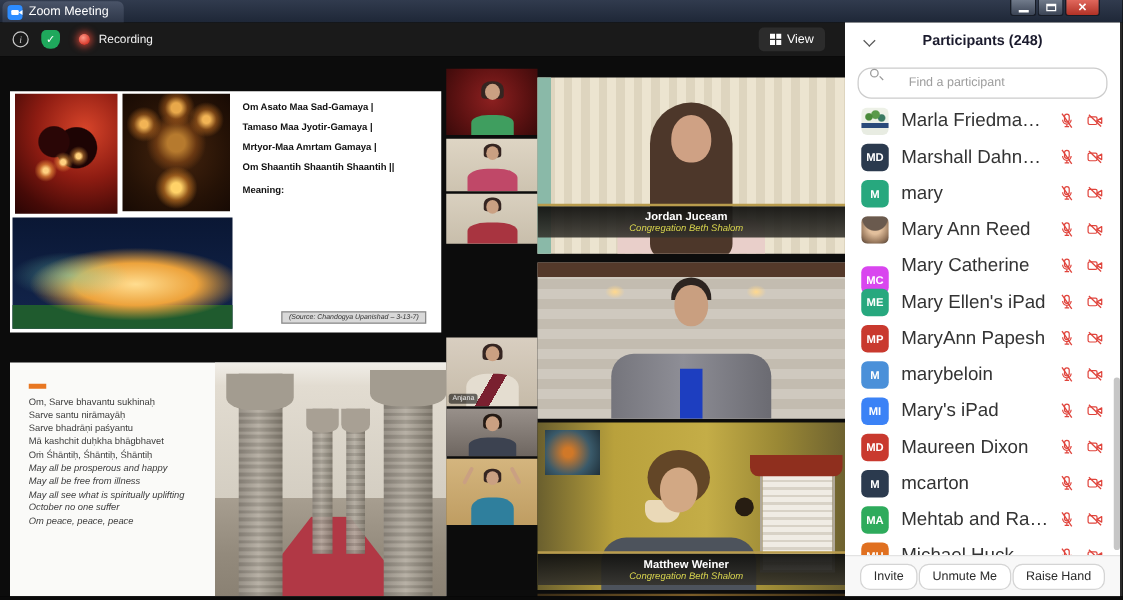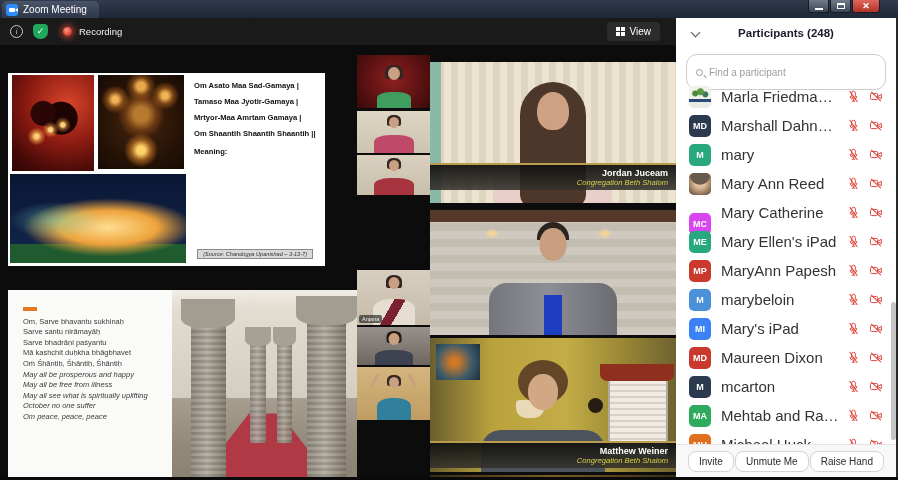--- a/index.html
+++ b/index.html
@@ -41,21 +41,21 @@
   .rec-label { position:absolute; left:79px; top:8px; color:#f2f2f2; font-size:9.5px; }
   .view-btn { position:absolute; right:16px; top:4px; height:19px; padding:0 9px;
     background:#2c2c2c; border-radius:4px; color:#fff; font-size:10px;
     display:flex; align-items:center; gap:5px; }
   .grid-icon { width:9px; height:9px; display:flex; flex-wrap:wrap; gap:1px; }
   .grid-icon b { width:4px; height:4px; background:#fff; }
 
   
   .content { position:absolute; left:0; top:45px; width:676px; height:432px; background:#0c0c0c; }
 
-  .slide1 { position:absolute; left:8px; top:28px; width:317px; height:193px; background:#fff; }
+  .slide1 { position:absolute; left:8px; top:28px; width:345px; height:193px; background:#fff; }
   .img-lamp { position:absolute; left:4px; top:2px; width:82px; height:96px;
     background:
       radial-gradient(circle at 30% 64%, #ffd080 2px, rgba(255,170,70,.55) 5px, transparent 9px),
       radial-gradient(circle at 47% 57%, #ffd080 2px, rgba(255,170,70,.5) 4px, transparent 8px),
       radial-gradient(circle at 62% 52%, #ffcf7a 2px, rgba(255,170,70,.45) 4px, transparent 8px),
       radial-gradient(circle at 38% 40%, #2a0606 12px, transparent 13px),
       radial-gradient(circle at 60% 45%, #1d0404 16px, transparent 17px),
       radial-gradient(circle at 68% 30%, #d8452a 0%, #8e1c12 45%, #460a07 80%, #2a0504 100%); }
   .img-diya { position:absolute; left:90px; top:2px; width:86px; height:94px;
     background:
@@ -152,34 +152,34 @@
   .m-hairball { position:absolute; left:46%; transform:translateX(-50%); top:22px; width:50px; height:44px;
     background:#634627; border-radius:50%; }
   .m-face { position:absolute; left:46%; transform:translateX(-50%); top:36px; width:30px; height:36px;
     background:#d2a884; border-radius:48%; }
   .m-hoodie { position:absolute; left:46%; transform:translateX(-50%); bottom:0; width:124px; height:42px;
     background:#4d535c; border-radius:20px 20px 0 0; }
   .v-sliver { top:430px; height:2px; background:linear-gradient(90deg,#3a2c16,#7a5c28,#3a2c16); }
 
   .lower3 { position:absolute; left:0; right:0; height:27px;
     background:linear-gradient(180deg, rgba(18,18,16,.95), rgba(52,50,44,.88));
-    border-top:2px solid #b99c4d; text-align:right; padding:3px 8px 0 0; }
+    border-top:2px solid #b99c4d; text-align:center; padding:3px 8px 0 0; }
   .lower3.lj { bottom:13px; } .lower3.lr { bottom:10px; } .lower3.lm { bottom:4px; }
   .l3-name { color:#fff; font-size:9px; font-weight:bold; }
   .l3-org { color:#d8d44e; font-size:7.6px; font-style:italic; }
 
   
   .panel { position:absolute; left:676px; top:18px; width:220px; height:459px; background:#fff; }
   .panel-header { position:absolute; left:0; top:0; right:0; height:32px; }
   .chev { position:absolute; left:16px; top:11px; width:7px; height:7px;
     border-left:1.6px solid #555; border-bottom:1.6px solid #555; transform:rotate(-45deg); }
   .panel-title { position:absolute; left:0; right:0; top:9px; text-align:center;
     font-size:11.5px; font-weight:bold; color:#1b1b2d; }
-  .search { position:absolute; left:10px; right:10px; top:36px; height:36px;
-    border:1px solid #ccc; border-radius:11px; display:flex; align-items:center; padding-left:9px; gap:6px; }
+  .search { position:absolute; left:10px; right:10px; top:36px; height:25px;
+    border:1px solid #ccc; border-radius:11px; display:flex; padding-left:9px; gap:24px; }
   .search-glyph { width:7px; height:7px; border:1.4px solid #9a9a9a; border-radius:50%; position:relative; flex:0 0 auto; }
   .search-glyph::after { content:""; position:absolute; left:6px; top:6px; width:4px; height:1.4px;
     background:#9a9a9a; transform:rotate(45deg); }
   .search-input { border:none; outline:none; flex:1; font-size:10px; color:#444; background:transparent; }
   .search-input::placeholder { color:#9d9d9d; }
   .plist { position:absolute; left:0; right:0; top:64px; bottom:33px; overflow:hidden; }
   .prow { height:29px; display:flex; align-items:center; padding:0 13px; }
   .pavatar { width:22px; height:22px; border-radius:5px; flex:0 0 auto; color:#fff;
     font-size:9px; font-weight:bold; display:flex; align-items:center; justify-content:center; }
   .av-logo { background:

